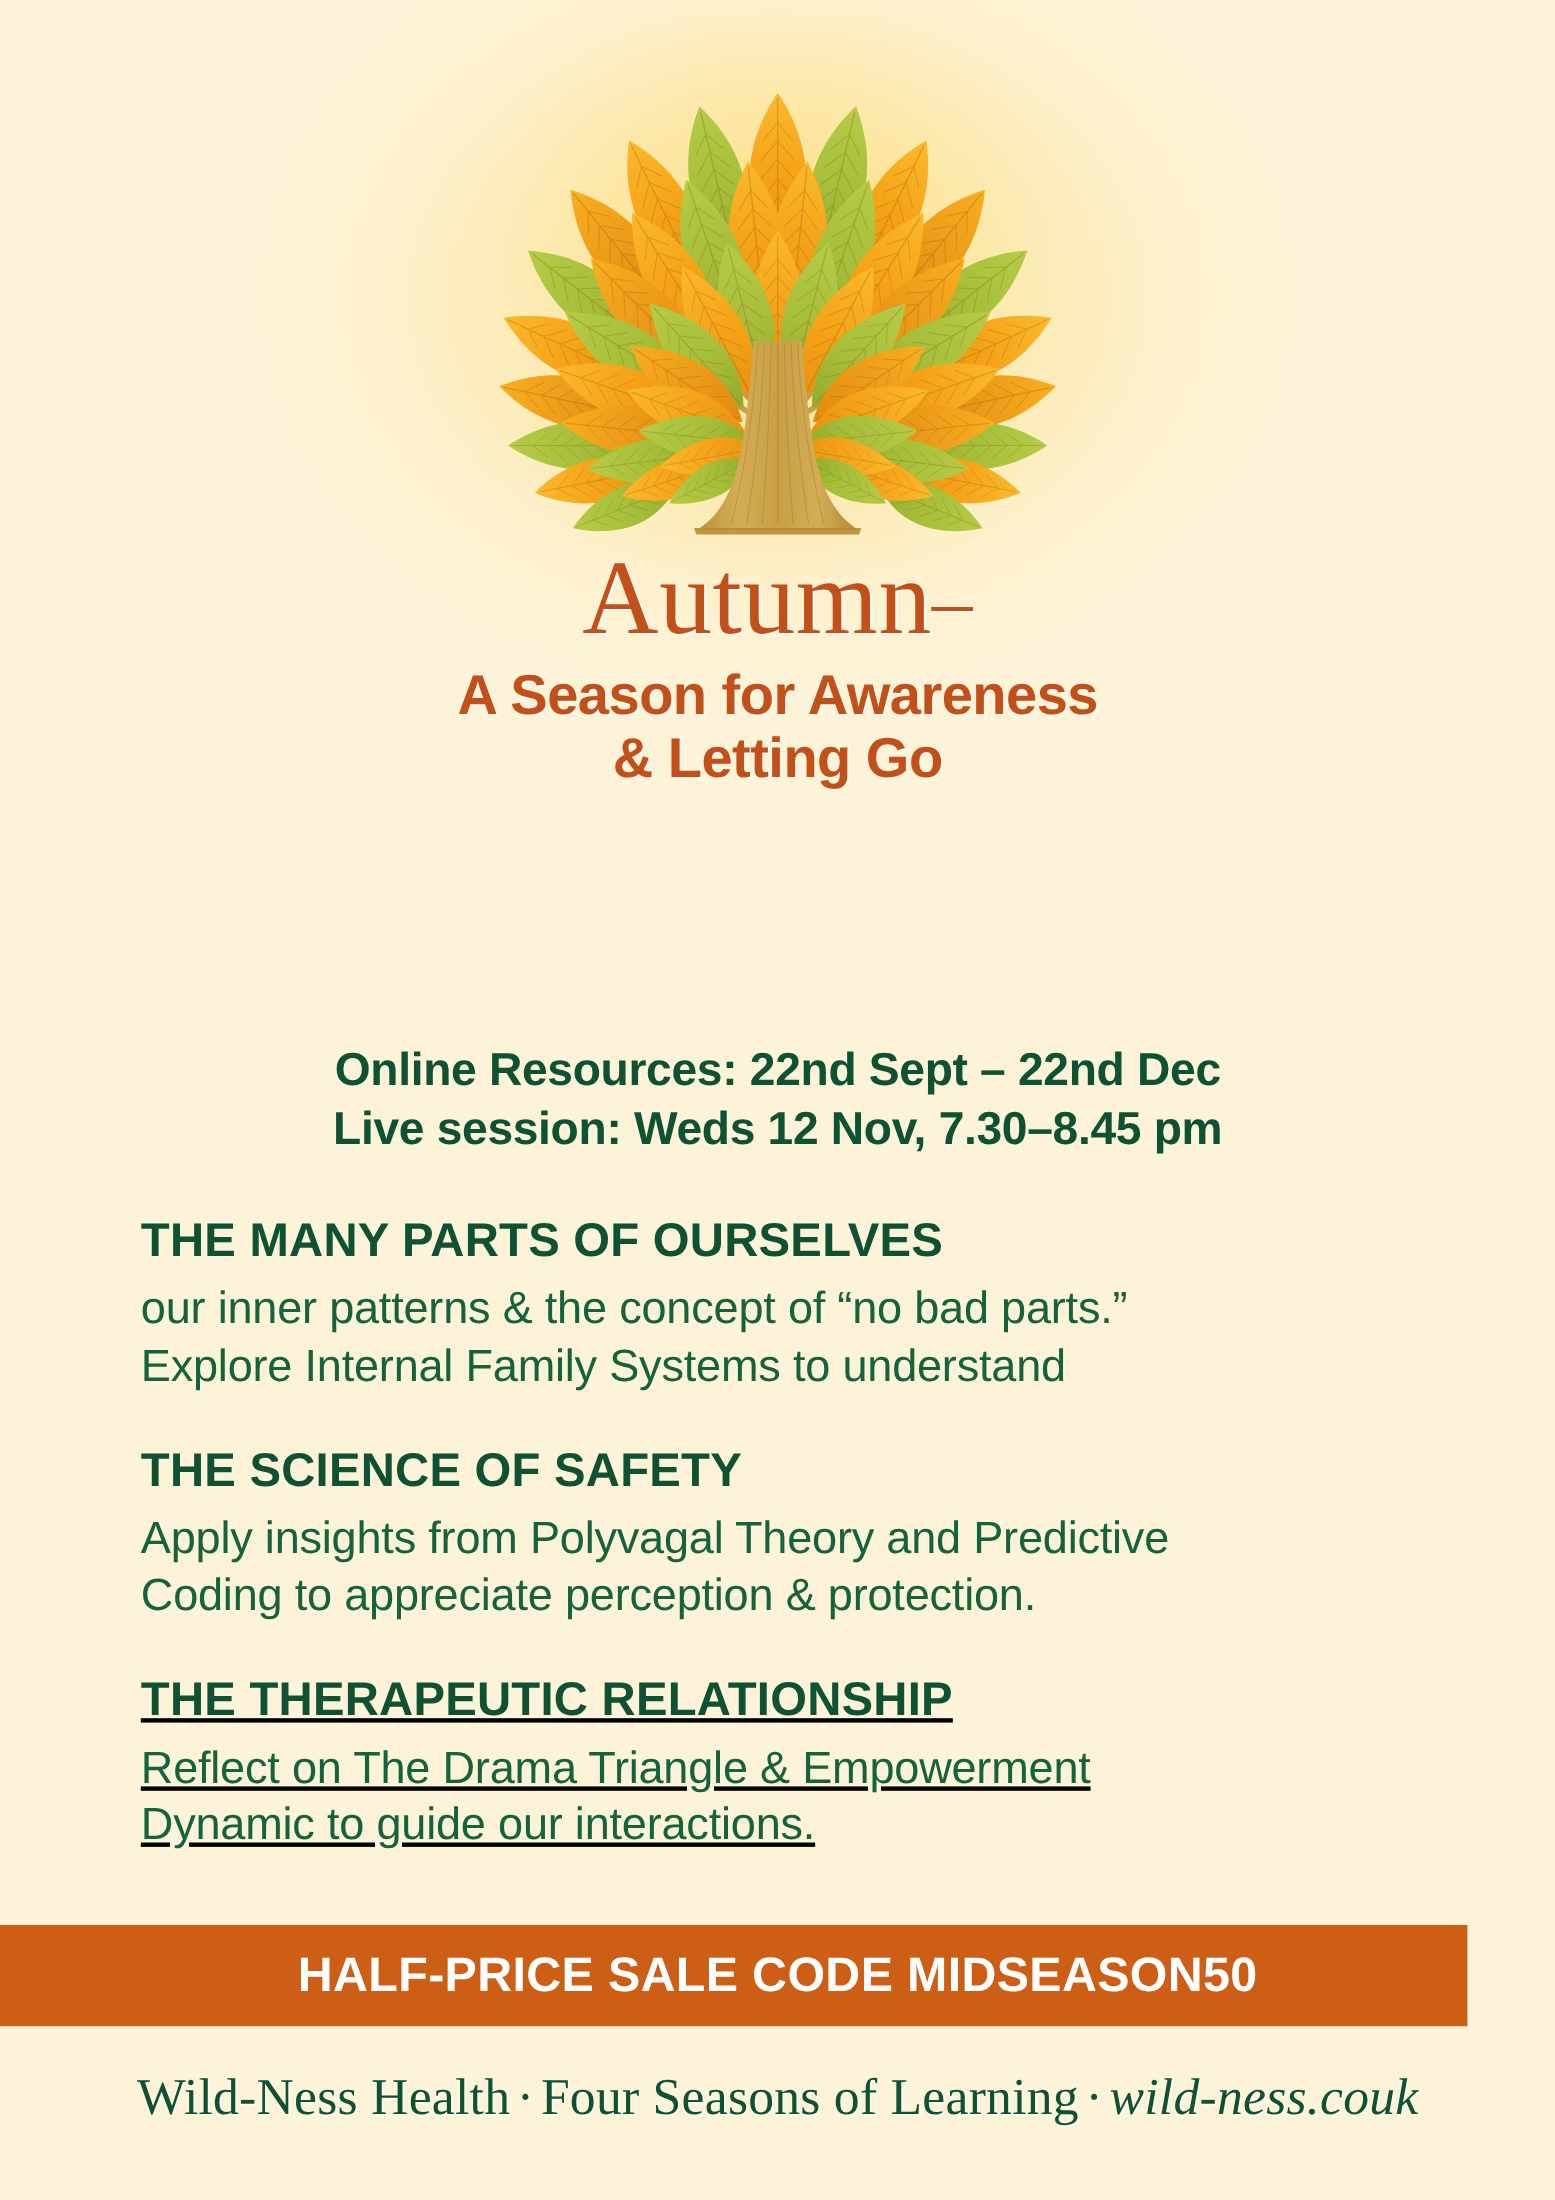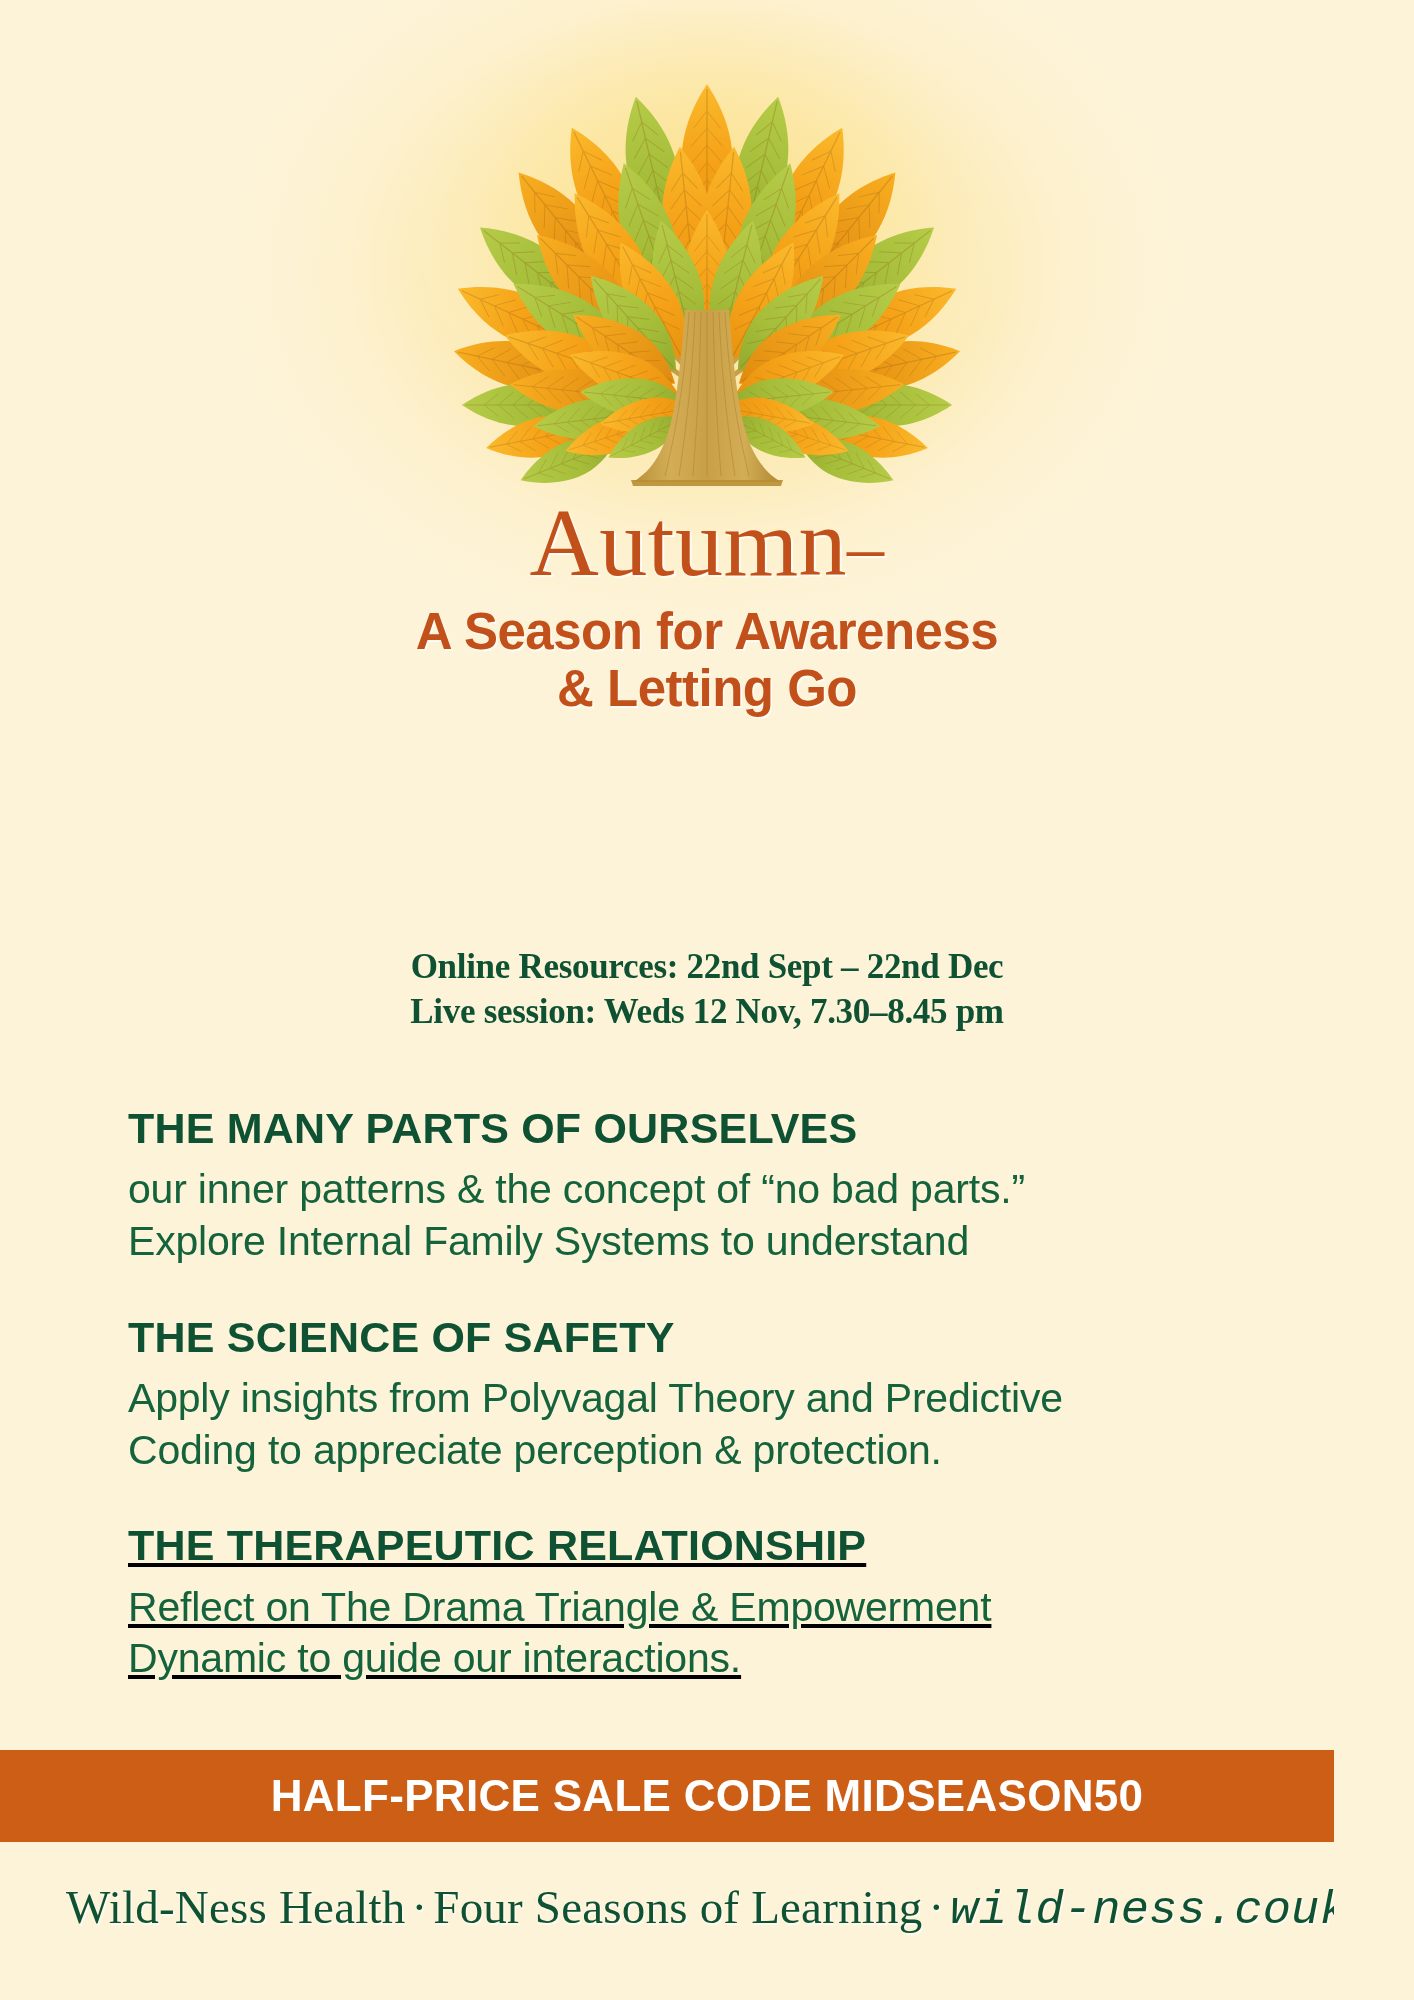--- a/index.html
+++ b/index.html
@@ -69,25 +69,24 @@
     text-shadow:1.5px 1.5px 0 rgba(255,255,255,0.7);
   }
 
   
   .dates-block {
     position:absolute;
     left:0; top:945px;
     width:1414px;
     text-align:center;
     color:#0E5233;
-    font-size:35px;
+    font-size:42px;
     font-weight:bold;
     line-height:1.28;
     letter-spacing:-0.3px;
-    font-family:Liberation Serif, serif;
   }
 
   
   .sections {
     position:absolute;
     left:128px;
     top:1105px;
     width:1160px;
   }
   .section { margin-bottom:46px; }
@@ -133,21 +132,21 @@
     left:0;
     top:1880px;
     width:1414px;
     text-align:center;
     font-family:"Liberation Serif", serif;
     font-size:47px;
     color:#0E5233;
     letter-spacing:0.2px;
     text-shadow:1.5px 1.5px 0 rgba(255,255,255,0.6);
   }
-  .footer .url { font-style:italic;font-family:Liberation Mono, monospace; }
+  .footer .url { font-style:italic; }
   .footer .sep { padding:0 6px; }
 </style>
 </head>
 <body>
 
 <div class="poster">
 
   <div class="tree-illustration">
     <svg width="620" height="500" viewBox="0 0 620 500">
       <defs>

